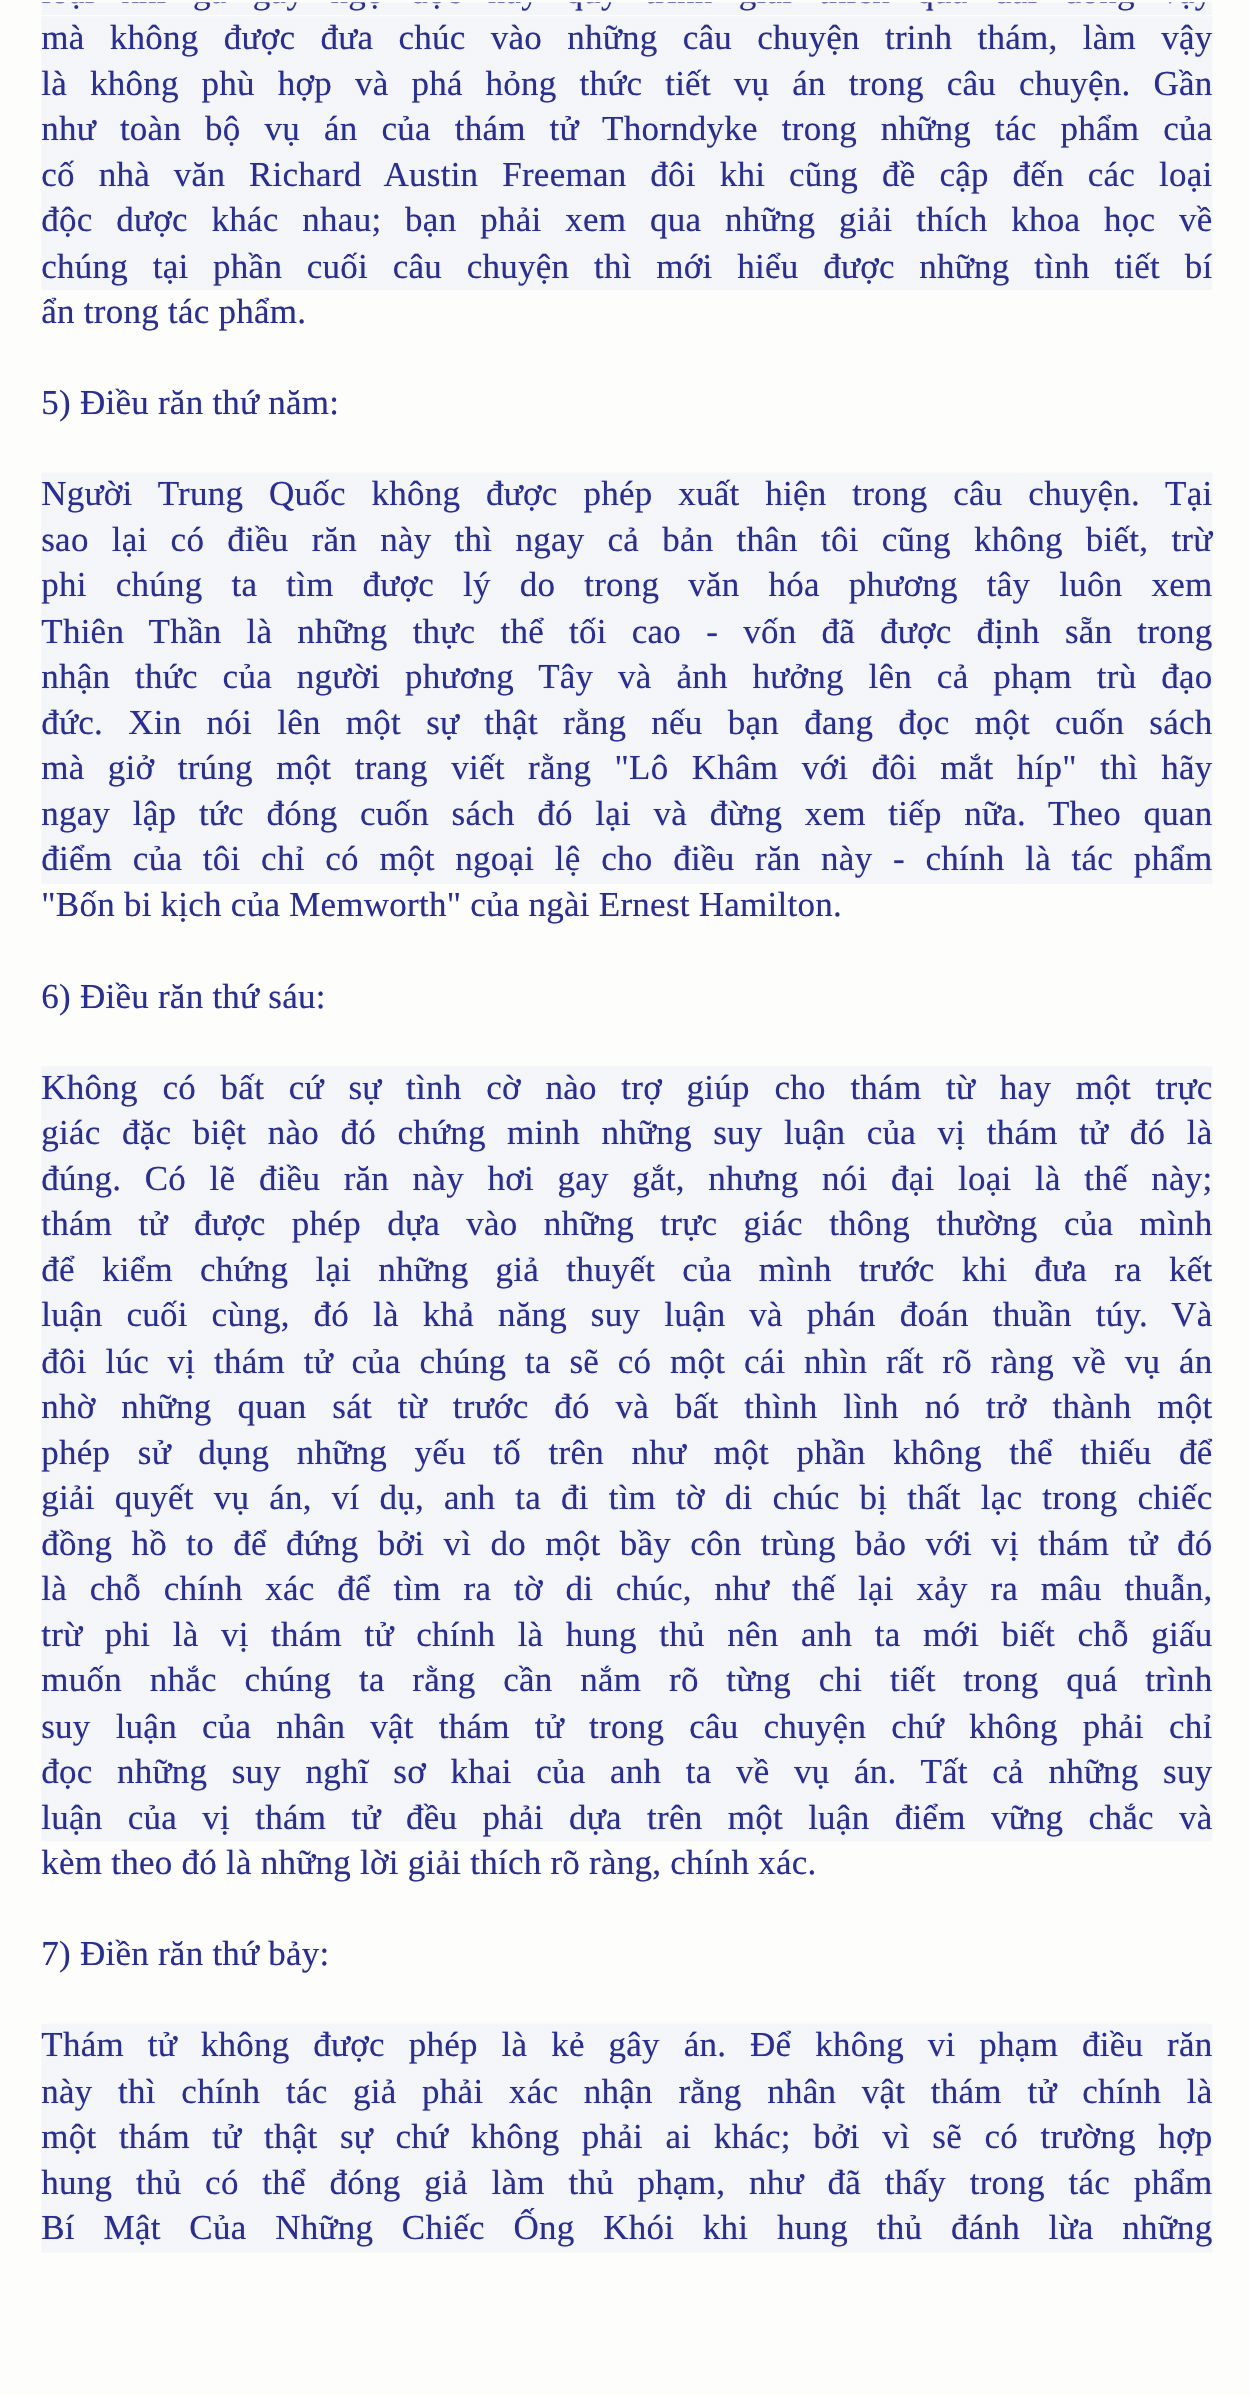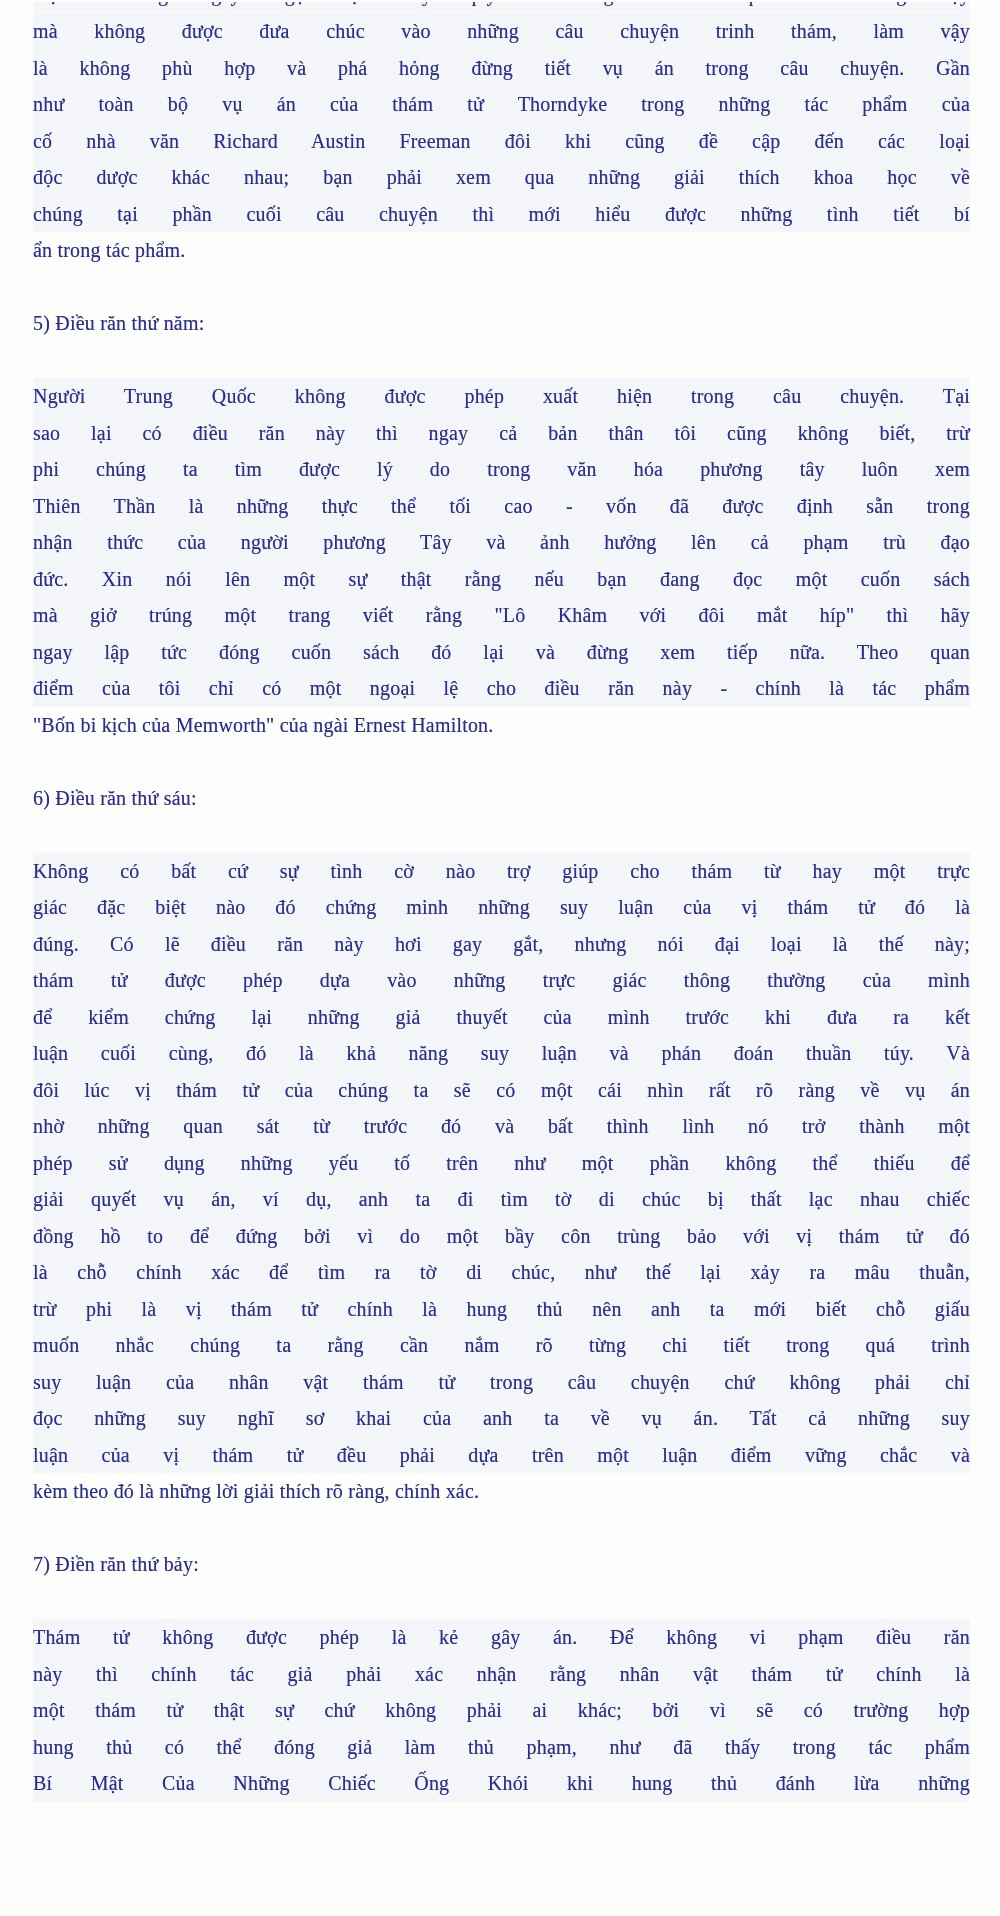--- a/index.html
+++ b/index.html
@@ -13,21 +13,21 @@
     overflow: hidden;
     font-family: "Liberation Serif", "DejaVu Serif", serif;
     color: #2a2f8f;
   }
   .page {
     padding: 2px 30px 0 33px;
   }
   .block { margin: 0; }
   .block + .block { margin-top: 36.5px; }
   .ln {
-    font-size: 20px;
+    font-size: 28px;
     line-height: 36.5px;
     text-align: justify;
     text-align-last: justify;
     white-space: normal;
     letter-spacing: 0.2px;
     background: linear-gradient(rgba(206,215,237,0.20), rgba(206,215,237,0.20));
     text-shadow: 0 0 0.6px rgba(42,47,143,0.55);
   }
   .ln.final {
     text-align: right;
@@ -52,21 +52,21 @@
 </head>
 <body>
 
 <div class="page">
   <div class="clip-top">
     <div class="ln">loại khí ga gây ngộ độc hay quy trình giải thích quá dài dòng vậy</div>
   </div>
   <div id="doc-body">
       <div class="block paragraph">
         <div class="ln">mà không được đưa chúc vào những câu chuyện trinh thám, làm vậy</div>
-        <div class="ln">là không phù hợp và phá hỏng đừng tiết vụ án trong câu chuyện. Gần</div>
+        <div class="ln">là không phù hợp và phá hỏng thức tiết vụ án trong câu chuyện. Gần</div>
         <div class="ln">như toàn bộ vụ án của thám tử Thorndyke trong những tác phẩm của</div>
         <div class="ln">cố nhà văn Richard Austin Freeman đôi khi cũng đề cập đến các loại</div>
         <div class="ln">độc dược khác nhau; bạn phải xem qua những giải thích khoa học về</div>
         <div class="ln">chúng tại phần cuối câu chuyện thì mới hiểu được những tình tiết bí</div>
         <div class="ln final">ẩn trong tác phẩm.</div>
       </div>
       <div class="block heading">
         <div class="ln final">5) Điều răn thứ năm:</div>
       </div>
       <div class="block paragraph">
@@ -87,21 +87,21 @@
       <div class="block paragraph">
         <div class="ln">Không có bất cứ sự tình cờ nào trợ giúp cho thám từ hay một trực</div>
         <div class="ln">giác đặc biệt nào đó chứng minh những suy luận của vị thám tử đó là</div>
         <div class="ln">đúng. Có lẽ điều răn này hơi gay gắt, nhưng nói đại loại là thế này;</div>
         <div class="ln">thám tử được phép dựa vào những trực giác thông thường của mình</div>
         <div class="ln">để kiểm chứng lại những giả thuyết của mình trước khi đưa ra kết</div>
         <div class="ln">luận cuối cùng, đó là khả năng suy luận và phán đoán thuần túy. Và</div>
         <div class="ln">đôi lúc vị thám tử của chúng ta sẽ có một cái nhìn rất rõ ràng về vụ án</div>
         <div class="ln">nhờ những quan sát từ trước đó và bất thình lình nó trở thành một</div>
         <div class="ln">phép sử dụng những yếu tố trên như một phần không thể thiếu để</div>
-        <div class="ln">giải quyết vụ án, ví dụ, anh ta đi tìm tờ di chúc bị thất lạc nhau chiếc</div>
+        <div class="ln">giải quyết vụ án, ví dụ, anh ta đi tìm tờ di chúc bị thất lạc trong chiếc</div>
         <div class="ln">đồng hồ to để đứng bởi vì do một bầy côn trùng bảo với vị thám tử đó</div>
         <div class="ln">là chỗ chính xác để tìm ra tờ di chúc, như thế lại xảy ra mâu thuẫn,</div>
         <div class="ln">trừ phi là vị thám tử chính là hung thủ nên anh ta mới biết chỗ giấu</div>
         <div class="ln">muốn nhắc chúng ta rằng cần nắm rõ từng chi tiết trong quá trình</div>
         <div class="ln">suy luận của nhân vật thám tử trong câu chuyện chứ không phải chỉ</div>
         <div class="ln">đọc những suy nghĩ sơ khai của anh ta về vụ án. Tất cả những suy</div>
         <div class="ln">luận của vị thám tử đều phải dựa trên một luận điểm vững chắc và</div>
         <div class="ln final">kèm theo đó là những lời giải thích rõ ràng, chính xác.</div>
       </div>
       <div class="block heading">

